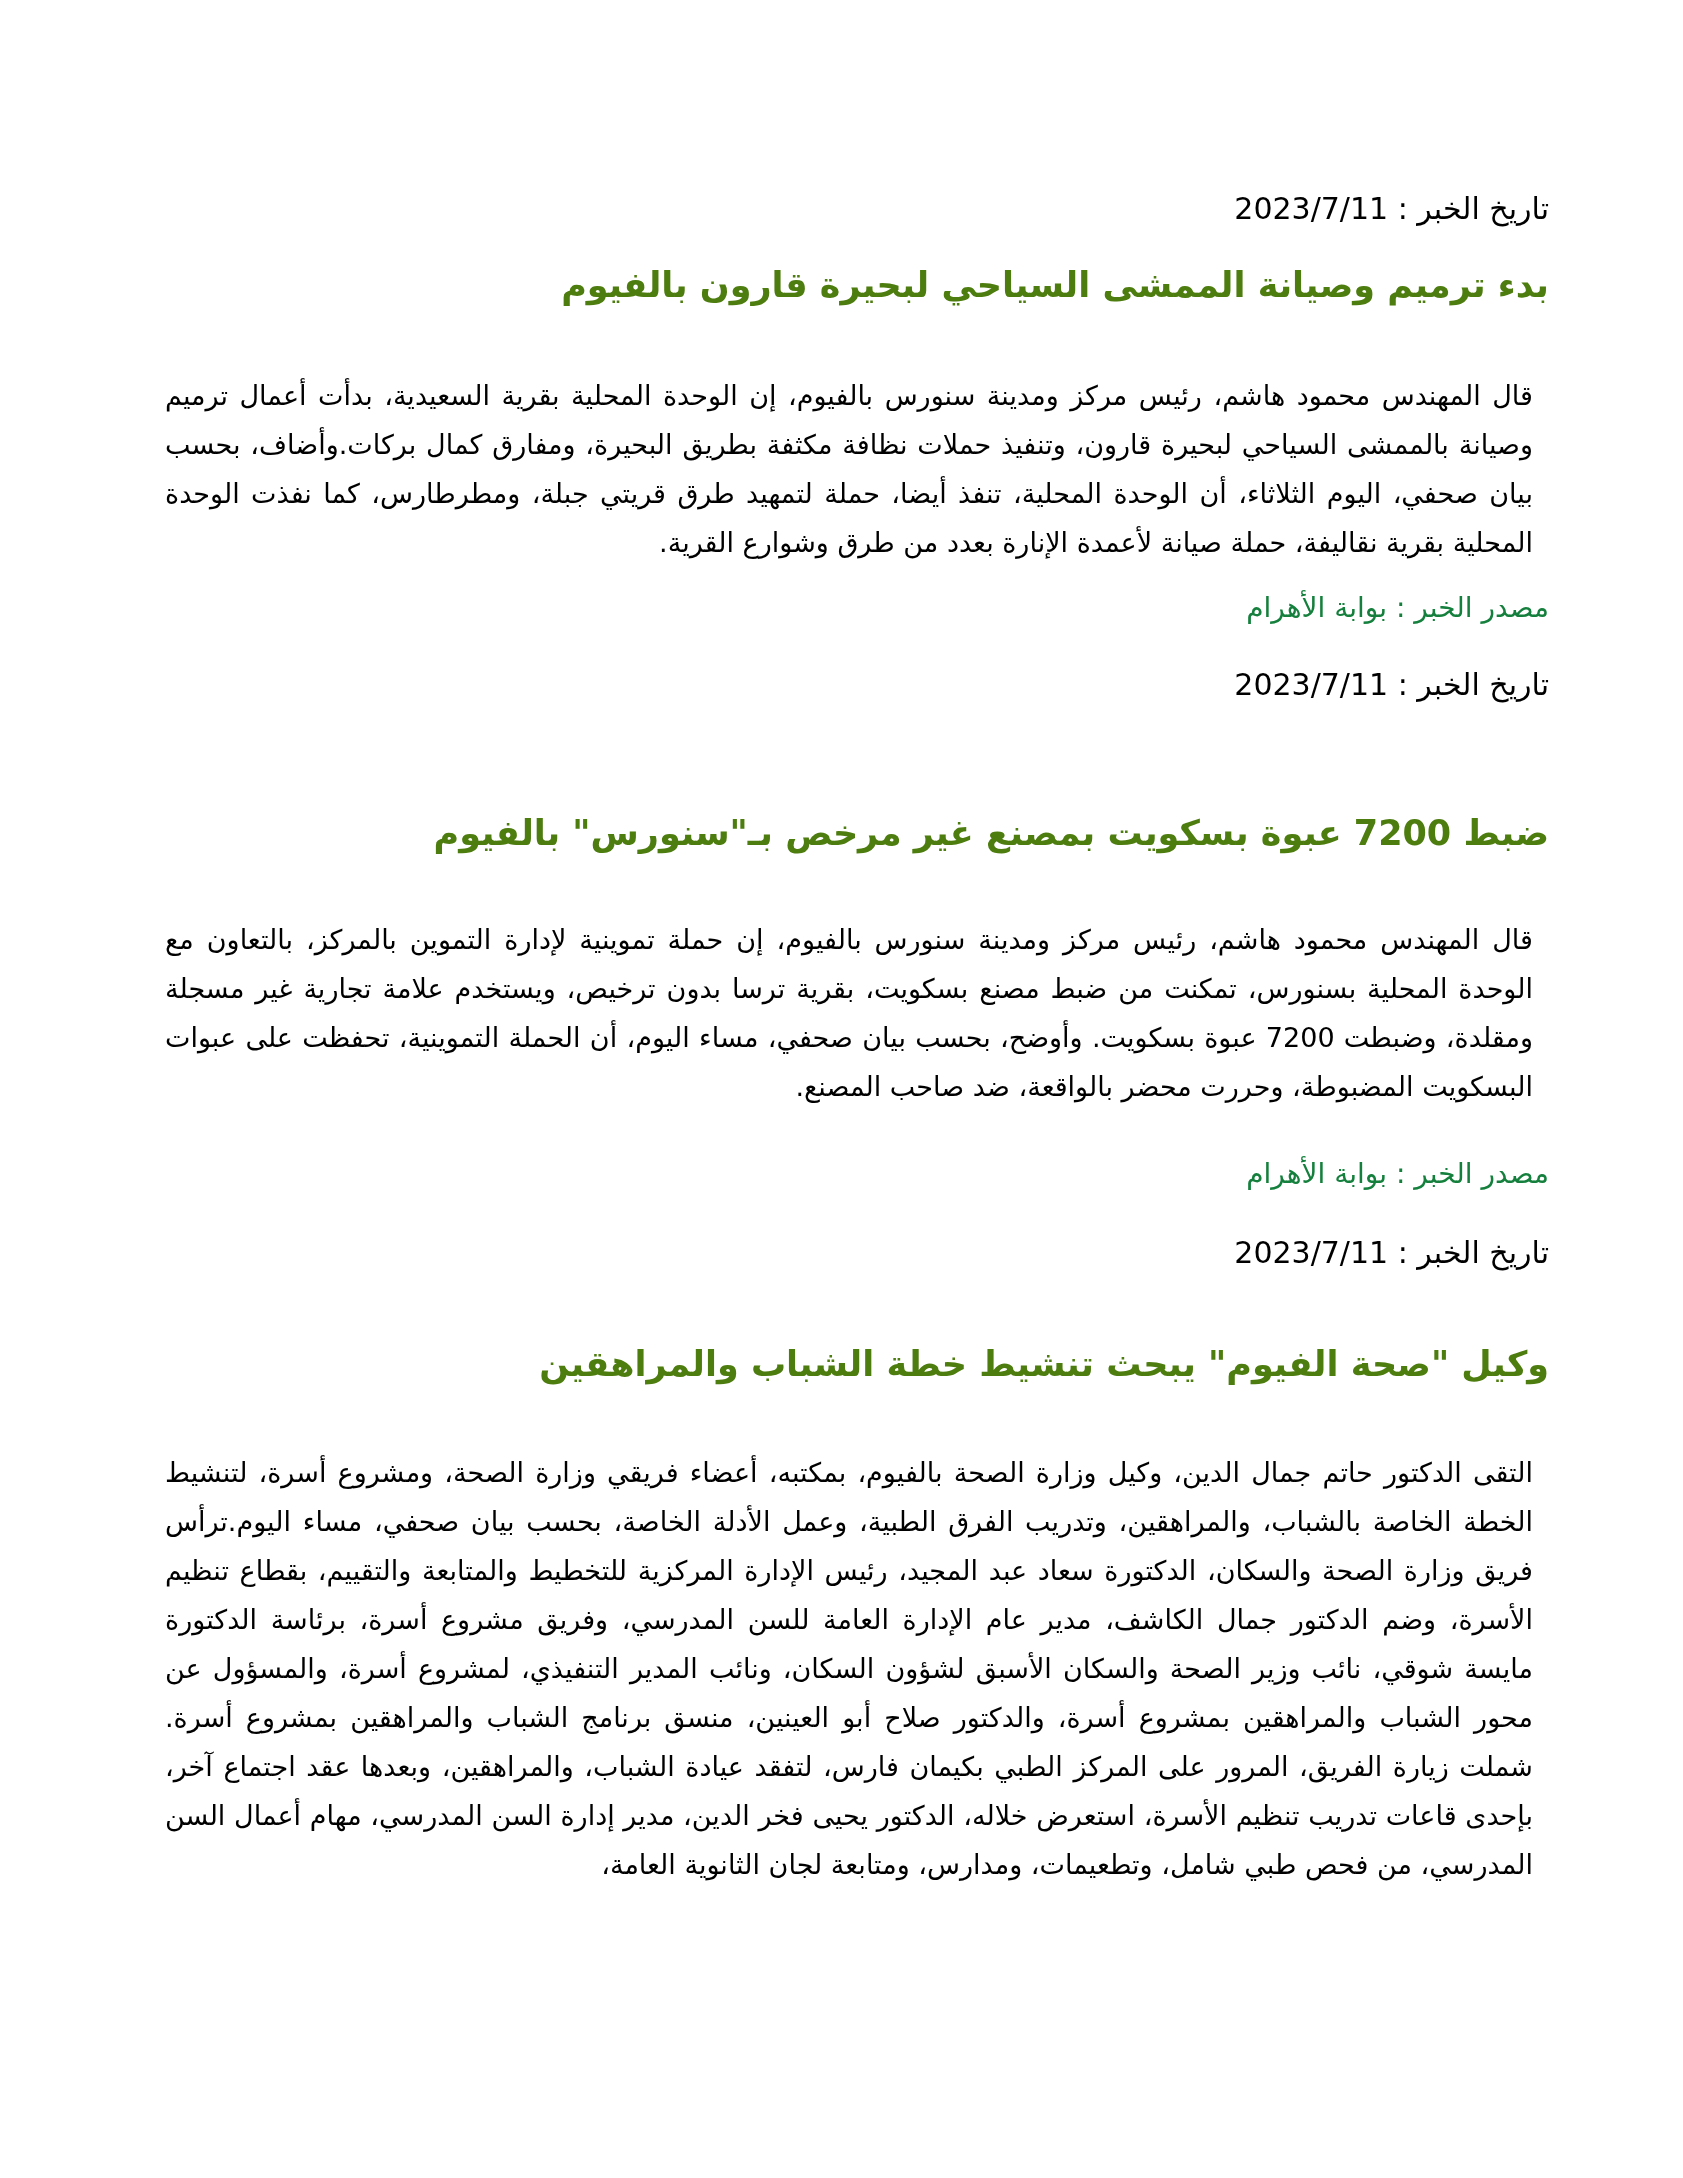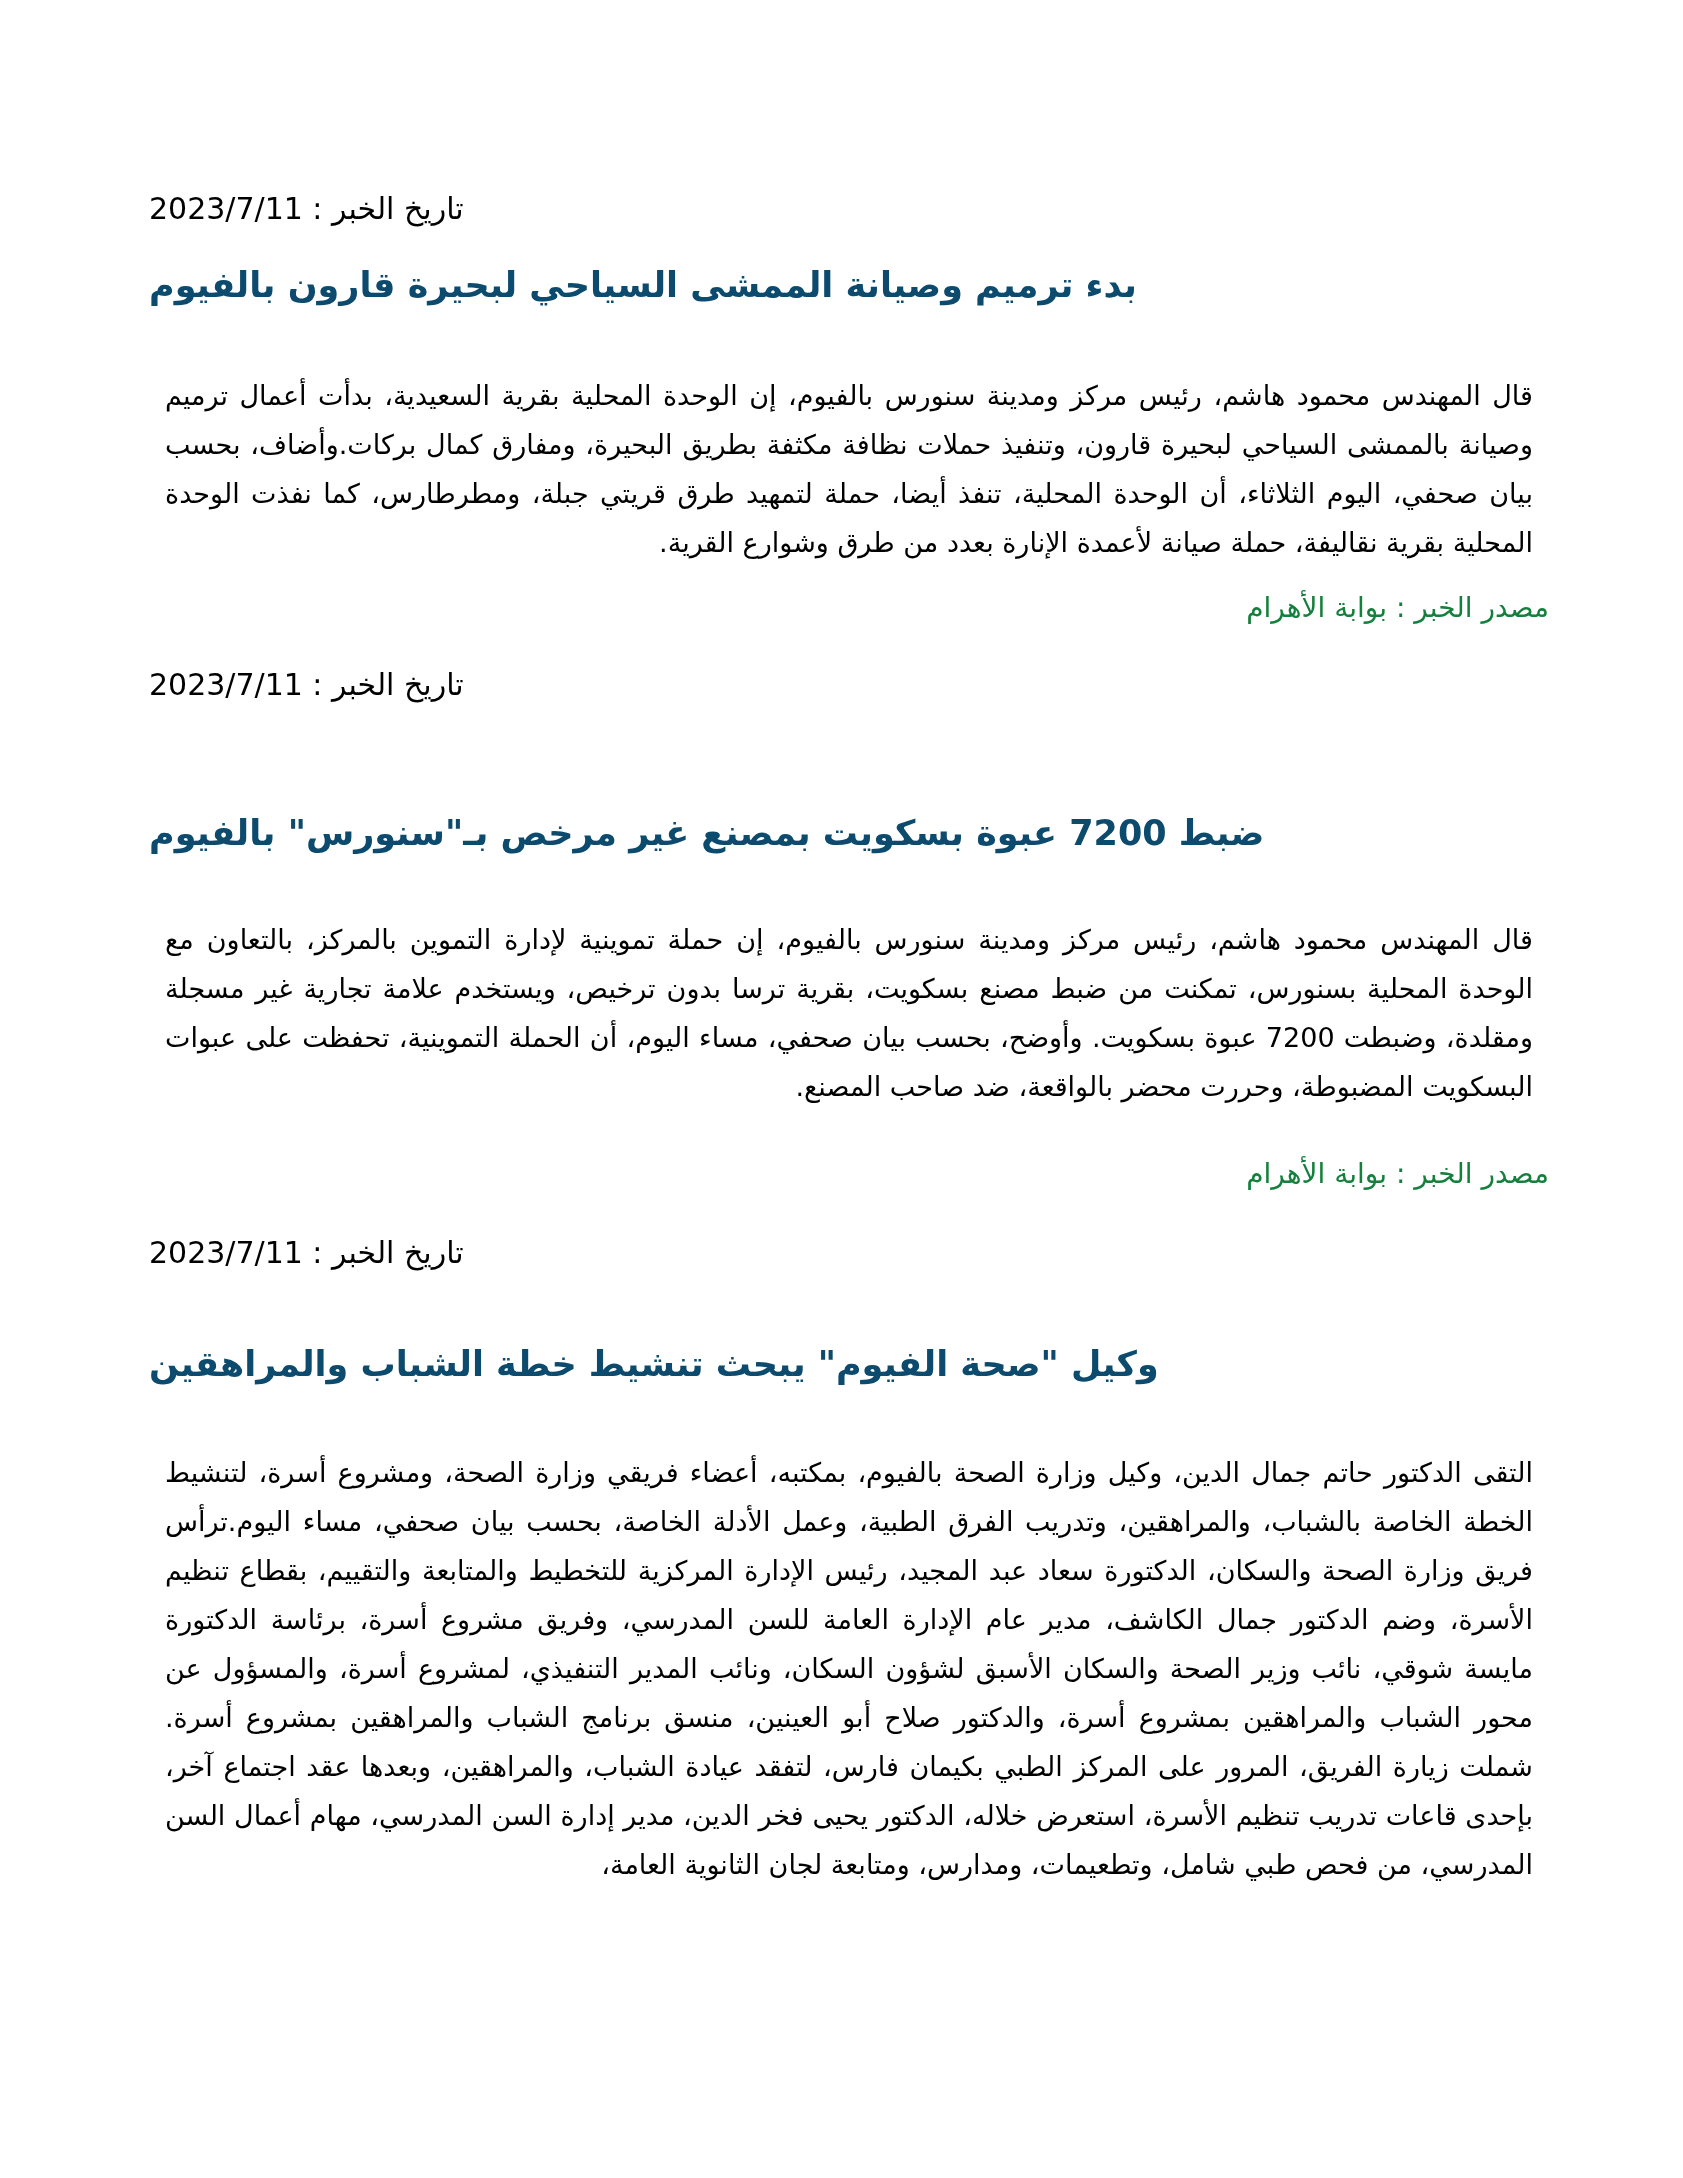--- a/index.html
+++ b/index.html
@@ -21,29 +21,29 @@
     position: absolute;
     top: 0;
     right: 134px;
     left: 149px;
     padding-top: 188px;
     direction: rtl;
   }
   .date-line {
     font-size: 30px;
     line-height: 42px;
-    text-align: left;
+    text-align: right;
     color: #000000;
     white-space: nowrap;
   }
   .headline {
     font-size: 35px;
     font-weight: bold;
-    text-align: left;
-    color: #0c4a6e;
+    text-align: right;
+    color: #4d7c0f;
     margin: 0;
     line-height: 50px;
   }
   .body-text {
     font-size: 27px;
     line-height: 49px;
     text-align: justify;
     text-align-last: right;
     color: #000000;
     margin: 16px;

